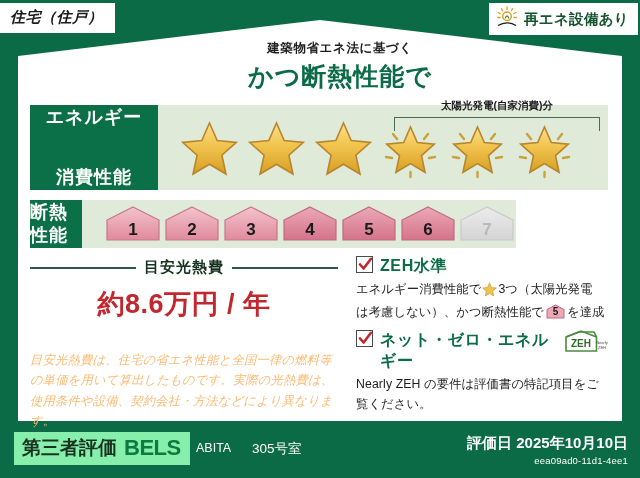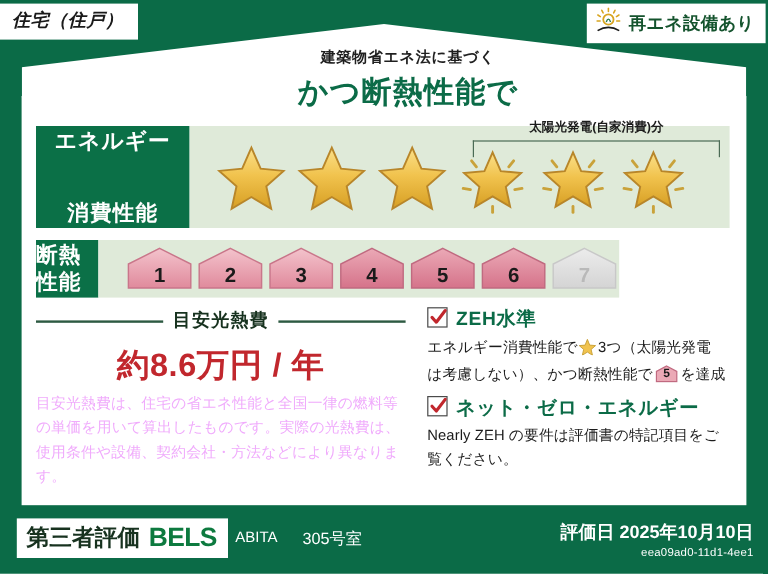--- a/index.html
+++ b/index.html
@@ -92,21 +92,21 @@
   #col-right { flex: 1; position: relative; padding-left: 8px; }
 
   #cost-head { display: flex; align-items: center; justify-content: center; gap: 8px; margin-top: 2px; }
   #cost-head .line { height: 2px; background: #2d5a42; flex: 1; }
   #cost-head .t { font-size: 15px; font-weight: bold; color: #17321f; letter-spacing: 1px; white-space: nowrap; }
   #cost-amount {
     text-align: center; color: #c1272d; font-weight: bold;
     font-size: 27px; letter-spacing: .5px; margin-top: 9px;
   }
   #cost-note {
-    margin-top: 4px; font-size: 12.3px; color: #f0abfc; line-height: 1.65; letter-spacing: .2px;
+    margin-top: 28px; font-size: 12.3px; color: #fdba74; line-height: 1.65; letter-spacing: .2px; font-style: italic;
   }
 
   .zeh-block { margin-bottom: 7px; }
   .zeh-title { display: flex; gap: 7px; }
   .chk {
     width: 17px; height: 17px; border: 1.6px solid #4a4a4a; background: #fff;
     position: relative; flex: none;
   }
   .chk svg { position: absolute; left: 1px; top: 0px; }
   .zeh-title .t { font-size: 16px; font-weight: bold; color: #0b6b47; letter-spacing: .6px; }
@@ -119,21 +119,21 @@
   }
   .inline-house .n {
     position: absolute; inset: 0; text-align: center; font-size: 10px;
     font-weight: bold; color: #1a1a1a; line-height: 16px;
   }
   .zeh-logo { display: inline-block; vertical-align: -7px; margin-left: 4px; position: relative; }
 
   
   #footer { position: absolute; left: 0; right: 0; bottom: 0; height: 54px; }
   #bels-box {
-    position: absolute; left: 14px; top: 8px; background: #ffffff;
+    position: absolute; left: 14px; top: 8px; background: #86efac;
     padding: 3px 9px 4px 8px; display: flex; align-items: center; gap: 7px;
   }
   #bels-box .jp { font-size: 19px; font-weight: bold; color: #17321f; letter-spacing: 0px; }
   #bels-box .bels { font-size: 22px; font-weight: bold; color: #0d7a3f; letter-spacing: -.5px; text-align: center; }
   #prop-name { position: absolute; left: 196px; top: 17px; color: #ffffff; font-size: 12.5px; }
   #prop-room { position: absolute; left: 252px; top: 16px; color: #ffffff; font-size: 13.5px; }
   #eval-date { position: absolute; right: 12px; top: 10px; color: #ffffff; font-size: 15px; font-weight: bold; }
   #eval-id { position: absolute; right: 12px; top: 31px; color: #ffffff; font-size: 9.5px; letter-spacing: .2px; }
 </style>
 </head>
@@ -341,20 +341,29 @@
       </div>
 
       <div class="zeh-block">
         <div class="zeh-title">
           <span class="chk">
             <svg width="15" height="15" viewBox="0 0 15 15">
               <path d="M2 7.5 L5.6 11.5 L13 1.8" fill="none" stroke="#c1272d" stroke-width="2.6" stroke-linecap="round" stroke-linejoin="round"></path>
             </svg>
           </span>
           <span class="t">ネット・ゼロ・エネルギー</span>
+          <span class="zeh-logo">
+            <svg width="46" height="24" viewBox="0 0 46 24">
+              <polygon points="17,2 32,2 34.5,7 34.5,21 4,21 4,7" fill="none" stroke="#4a8c3f" stroke-width="1.6"></polygon>
+              <path d="M4 7 L19 1 L34.5 7" fill="none" stroke="#4a8c3f" stroke-width="1.6"></path>
+              <text x="19" y="17" font-family="Liberation Sans, sans-serif" font-size="10" font-weight="bold" fill="#2f6b2a" text-anchor="middle">ZEH</text>
+              <text x="40" y="14" font-family="Liberation Sans, sans-serif" font-size="4" fill="#4a4a4a" text-anchor="middle">Nearly</text>
+              <text x="40" y="19" font-family="Liberation Sans, sans-serif" font-size="4" fill="#4a4a4a" text-anchor="middle">ZEH</text>
+            </svg>
+          </span>
         </div>
         <div class="zeh-desc">Nearly ZEH の要件は評価書の特記項目をご覧ください。</div>
       </div>
 
     </div>
   </div>
 
   <div id="footer">
     <div id="bels-box">
       <span class="jp">第三者評価</span>

